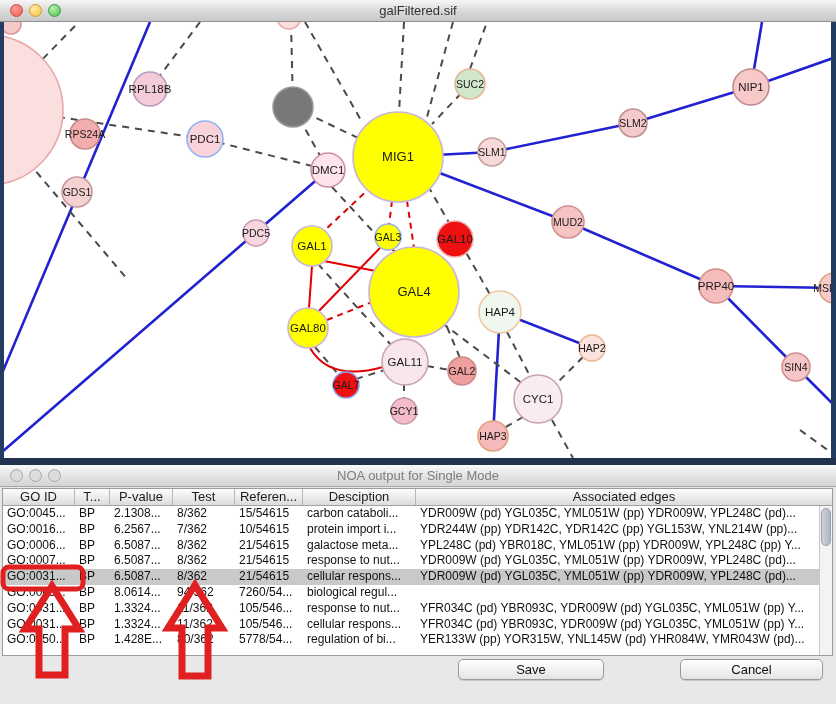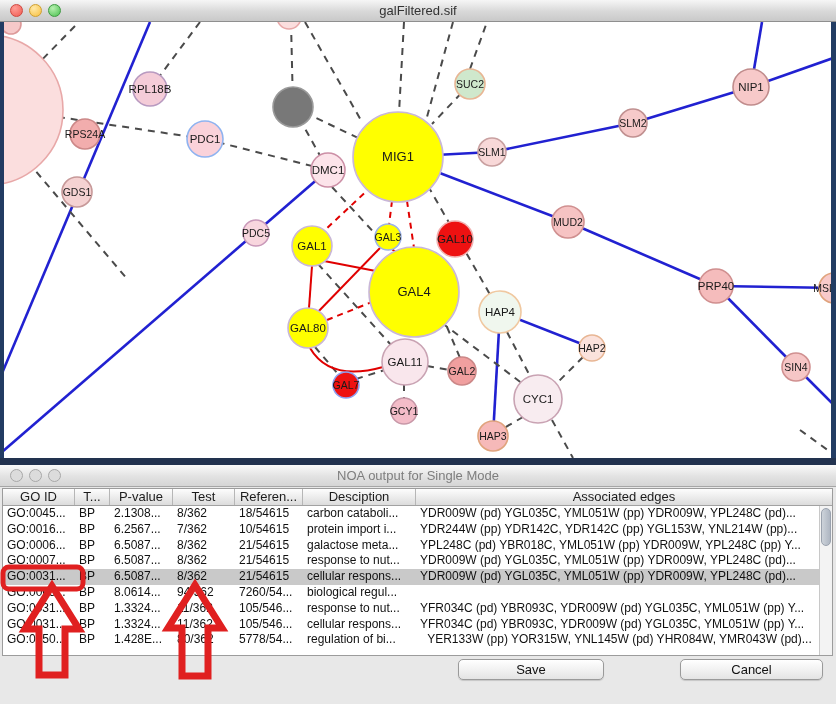--- a/index.html
+++ b/index.html
@@ -197,21 +197,21 @@
         <div class="hcell" style="width:68px">Referen...</div>
         <div class="hcell" style="width:113px">Desciption</div>
         <div class="hcell" style="flex:1;border-right:none">Associated edges</div>
       </div>
       <div id="noa-body">
           <div class="trow">
             <div class="tcell" style="width: 72px;">GO:0045...</div>
             <div class="tcell" style="width: 35px;">BP</div>
             <div class="tcell" style="width: 63px;">2.1308...</div>
             <div class="tcell" style="width: 62px;">8/362</div>
-            <div class="tcell" style="width: 68px;">18/54615</div>
+            <div class="tcell" style="width: 68px;">15/54615</div>
             <div class="tcell" style="width: 113px;">carbon cataboli...</div>
             <div class="tcell" style="flex: 1 1 0%;">YDR009W (pd) YGL035C, YML051W (pp) YDR009W, YPL248C (pd)...</div>
           </div>
           <div class="trow">
             <div class="tcell" style="width: 72px;">GO:0016...</div>
             <div class="tcell" style="width: 35px;">BP</div>
             <div class="tcell" style="width: 63px;">6.2567...</div>
             <div class="tcell" style="width: 62px;">7/362</div>
             <div class="tcell" style="width: 68px;">10/54615</div>
             <div class="tcell" style="width: 113px;">protein import i...</div>
@@ -270,21 +270,21 @@
             <div class="tcell" style="width: 113px;">cellular respons...</div>
             <div class="tcell" style="flex: 1 1 0%;">YFR034C (pd) YBR093C, YDR009W (pd) YGL035C, YML051W (pp) Y...</div>
           </div>
           <div class="trow">
             <div class="tcell" style="width: 72px;">GO:0050...</div>
             <div class="tcell" style="width: 35px;">BP</div>
             <div class="tcell" style="width: 63px;">1.428E...</div>
             <div class="tcell" style="width: 62px;">80/362</div>
             <div class="tcell" style="width: 68px;">5778/54...</div>
             <div class="tcell" style="width: 113px;">regulation of bi...</div>
-            <div class="tcell" style="flex: 1 1 0%; text-align: center;">YER133W (pp) YOR315W, YNL145W (pd) YHR084W, YMR043W (pd)...</div>
+            <div class="tcell" style="flex: 1 1 0%;">YER133W (pp) YOR315W, YNL145W (pd) YHR084W, YMR043W (pd)...</div>
           </div>
         </div>
       <div id="vscroll">
         <div id="vthumb"></div>
       </div>
     </div>
 
     <div class="mac-btn" id="cancel-btn">Cancel</div>
     <div class="mac-btn" id="save-btn">Save</div>
   </div>

